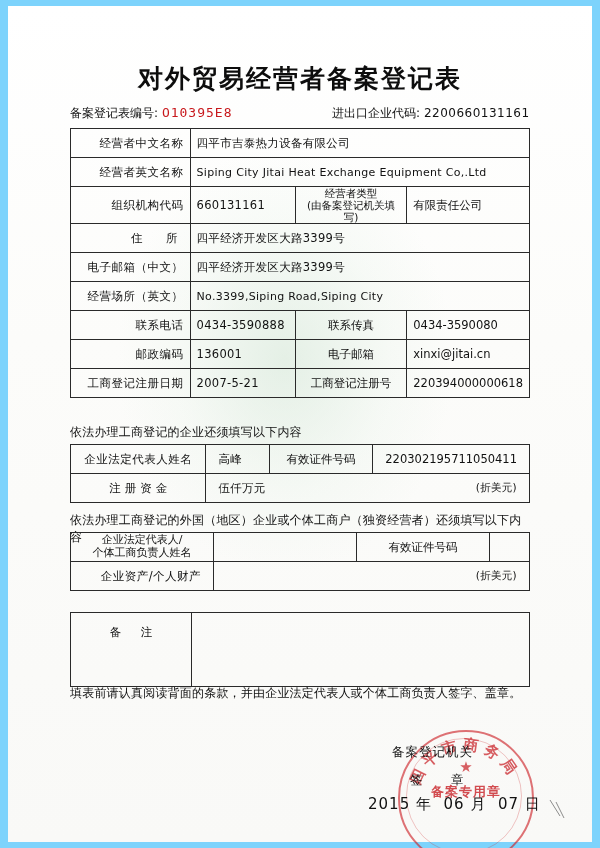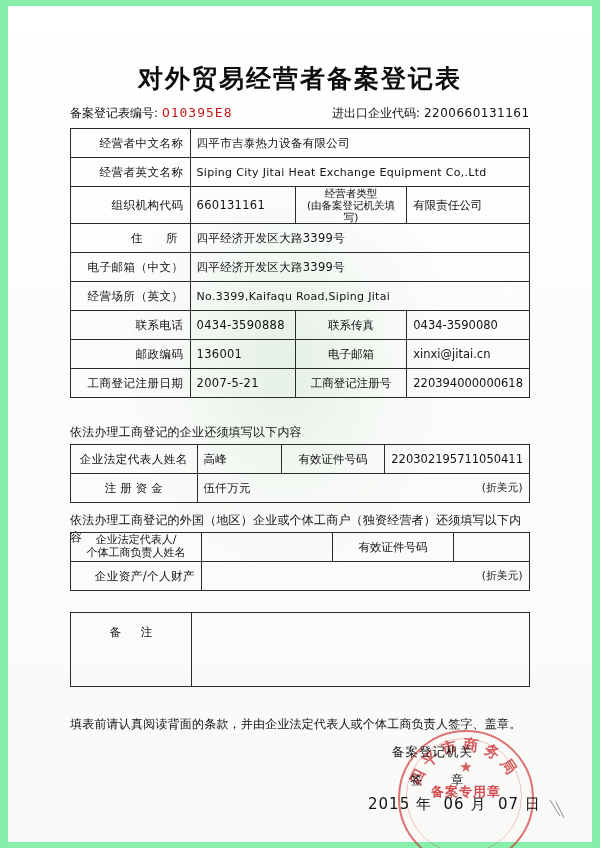--- a/index.html
+++ b/index.html
@@ -13,21 +13,21 @@
     position: relative;
     font-family: "DejaVu Sans", "Liberation Sans", sans-serif;
     color: #111;
     overflow: hidden;
   }
   .page {
     position: absolute;
     left: 0; top: 0;
     width: 600px;
     height: 848px;
-    background: #86efac;
+    background: #7dd3fc;
   }
   
   .paper-tint {
     position: absolute;
     left: 8px; top: 6px;
     width: 584px; height: 836px;
     background: linear-gradient(180deg, #ffffff 0%, #fcfcfa 40%, #f9f9f7 100%);
   }
   .greenwash {
     position: absolute;
@@ -152,21 +152,21 @@
     position: absolute;
     left: 70px;
     top: 532px;
     width: 460px;
     border-collapse: collapse;
     font-size: 11.5px;
   }
   table.sub1 td, table.sub2 td {
     border: 1px solid #2a2a2a;
     height: 28px;
-    padding: 0 6px;
+    padding: 0 12px;
     vertical-align: middle;
     color: #111;
   }
   .rmb-note {
     float: right;
     font-size: 10.5px;
     color: #111;
   }
   .val-bold {
     font-size: 12.5px;
@@ -199,21 +199,21 @@
     letter-spacing: 4px;
     text-indent: 4px;
   }
   td.remark-box {
     height: 60px;
   }
 
   .footnote {
     position: absolute;
     left: 70px;
-    top: 716px;
+    top: 685px;
     font-size: 12px;
     color: #111;
     letter-spacing: 0.2px;
   }
 
   .sign-block {
     position: absolute;
     left: 392px;
     top: 722px;
     font-size: 12.5px;
@@ -337,21 +337,21 @@
     <tr>
       <td class="lbl lbl-sp">住　所</td>
       <td class="val" colspan="3">四平经济开发区大路3399号</td>
     </tr>
     <tr>
       <td class="lbl">电子邮箱（中文）</td>
       <td class="val" colspan="3">四平经济开发区大路3399号</td>
     </tr>
     <tr>
       <td class="lbl">经营场所（英文）</td>
-      <td class="val val-en" colspan="3">No.3399,Kaifaqu Road,Siping Jitai</td>
+      <td class="val val-en" colspan="3">No.3399,Siping Road,Siping City</td>
     </tr>
     <tr>
       <td class="lbl">联系电话</td>
       <td class="val">0434-3590888</td>
       <td class="lbl2">联系传真</td>
       <td class="val2">0434-3590080</td>
     </tr>
     <tr>
       <td class="lbl">邮政编码</td>
       <td class="val">136001</td>

